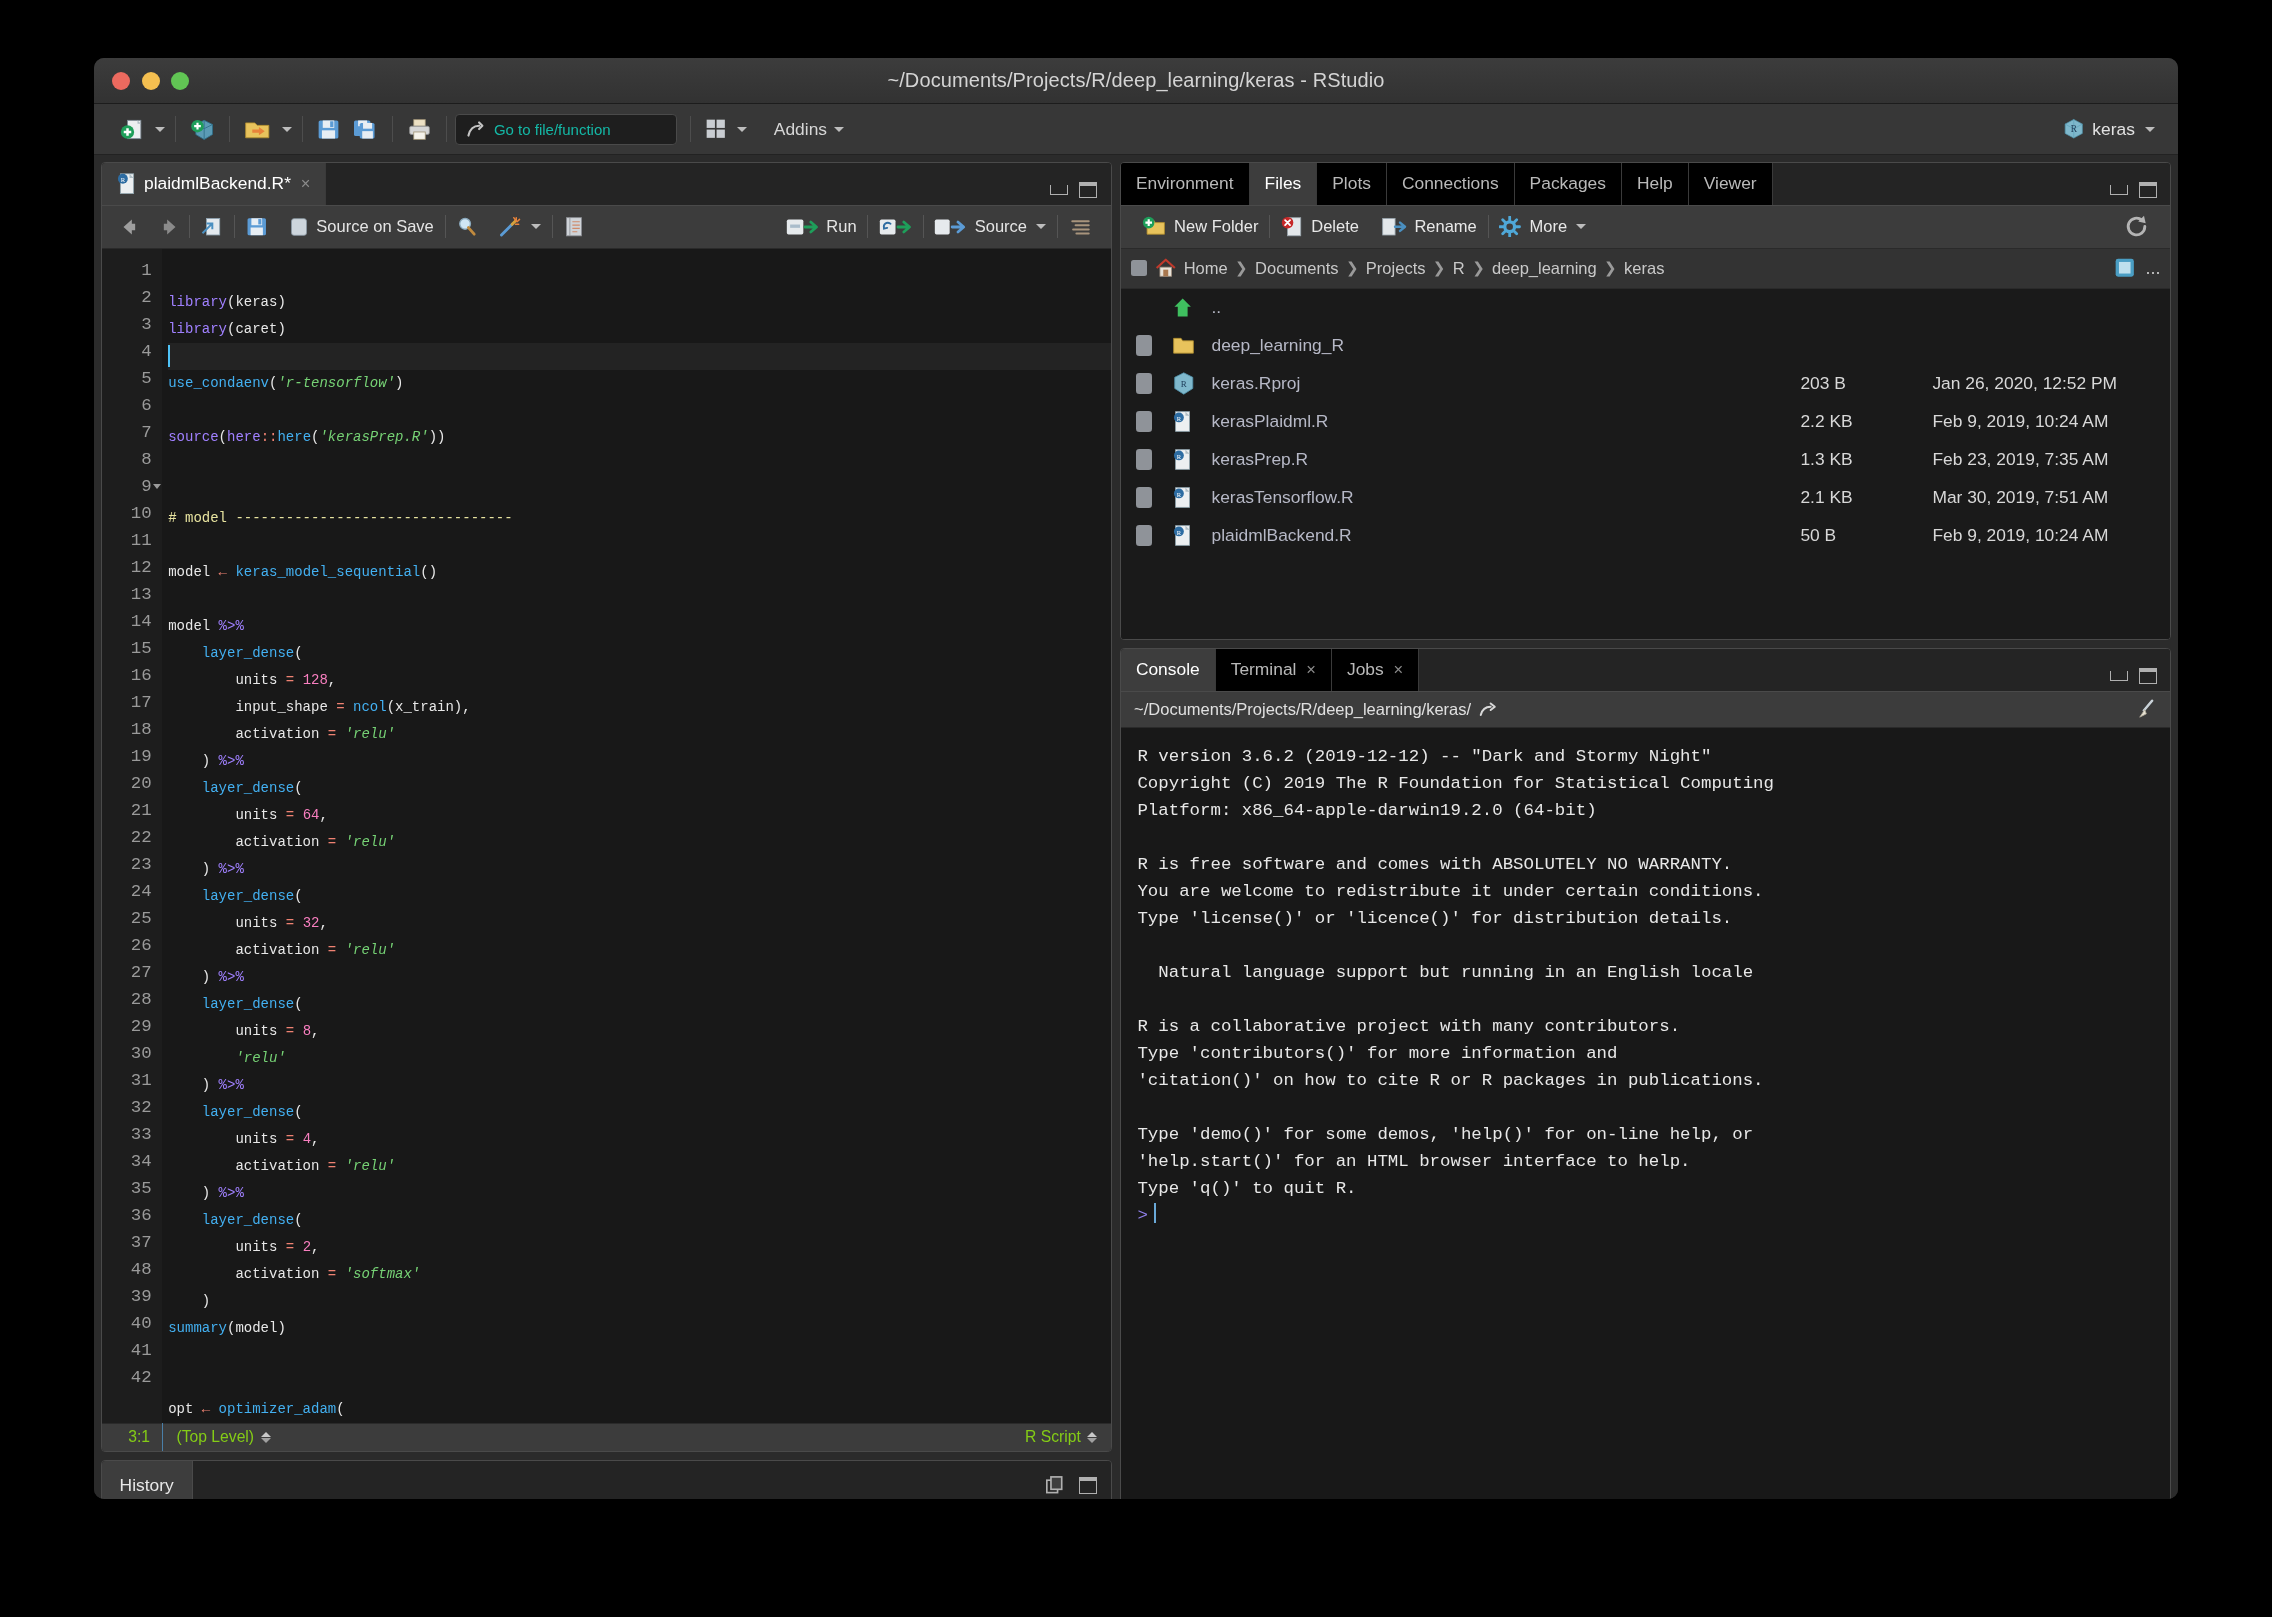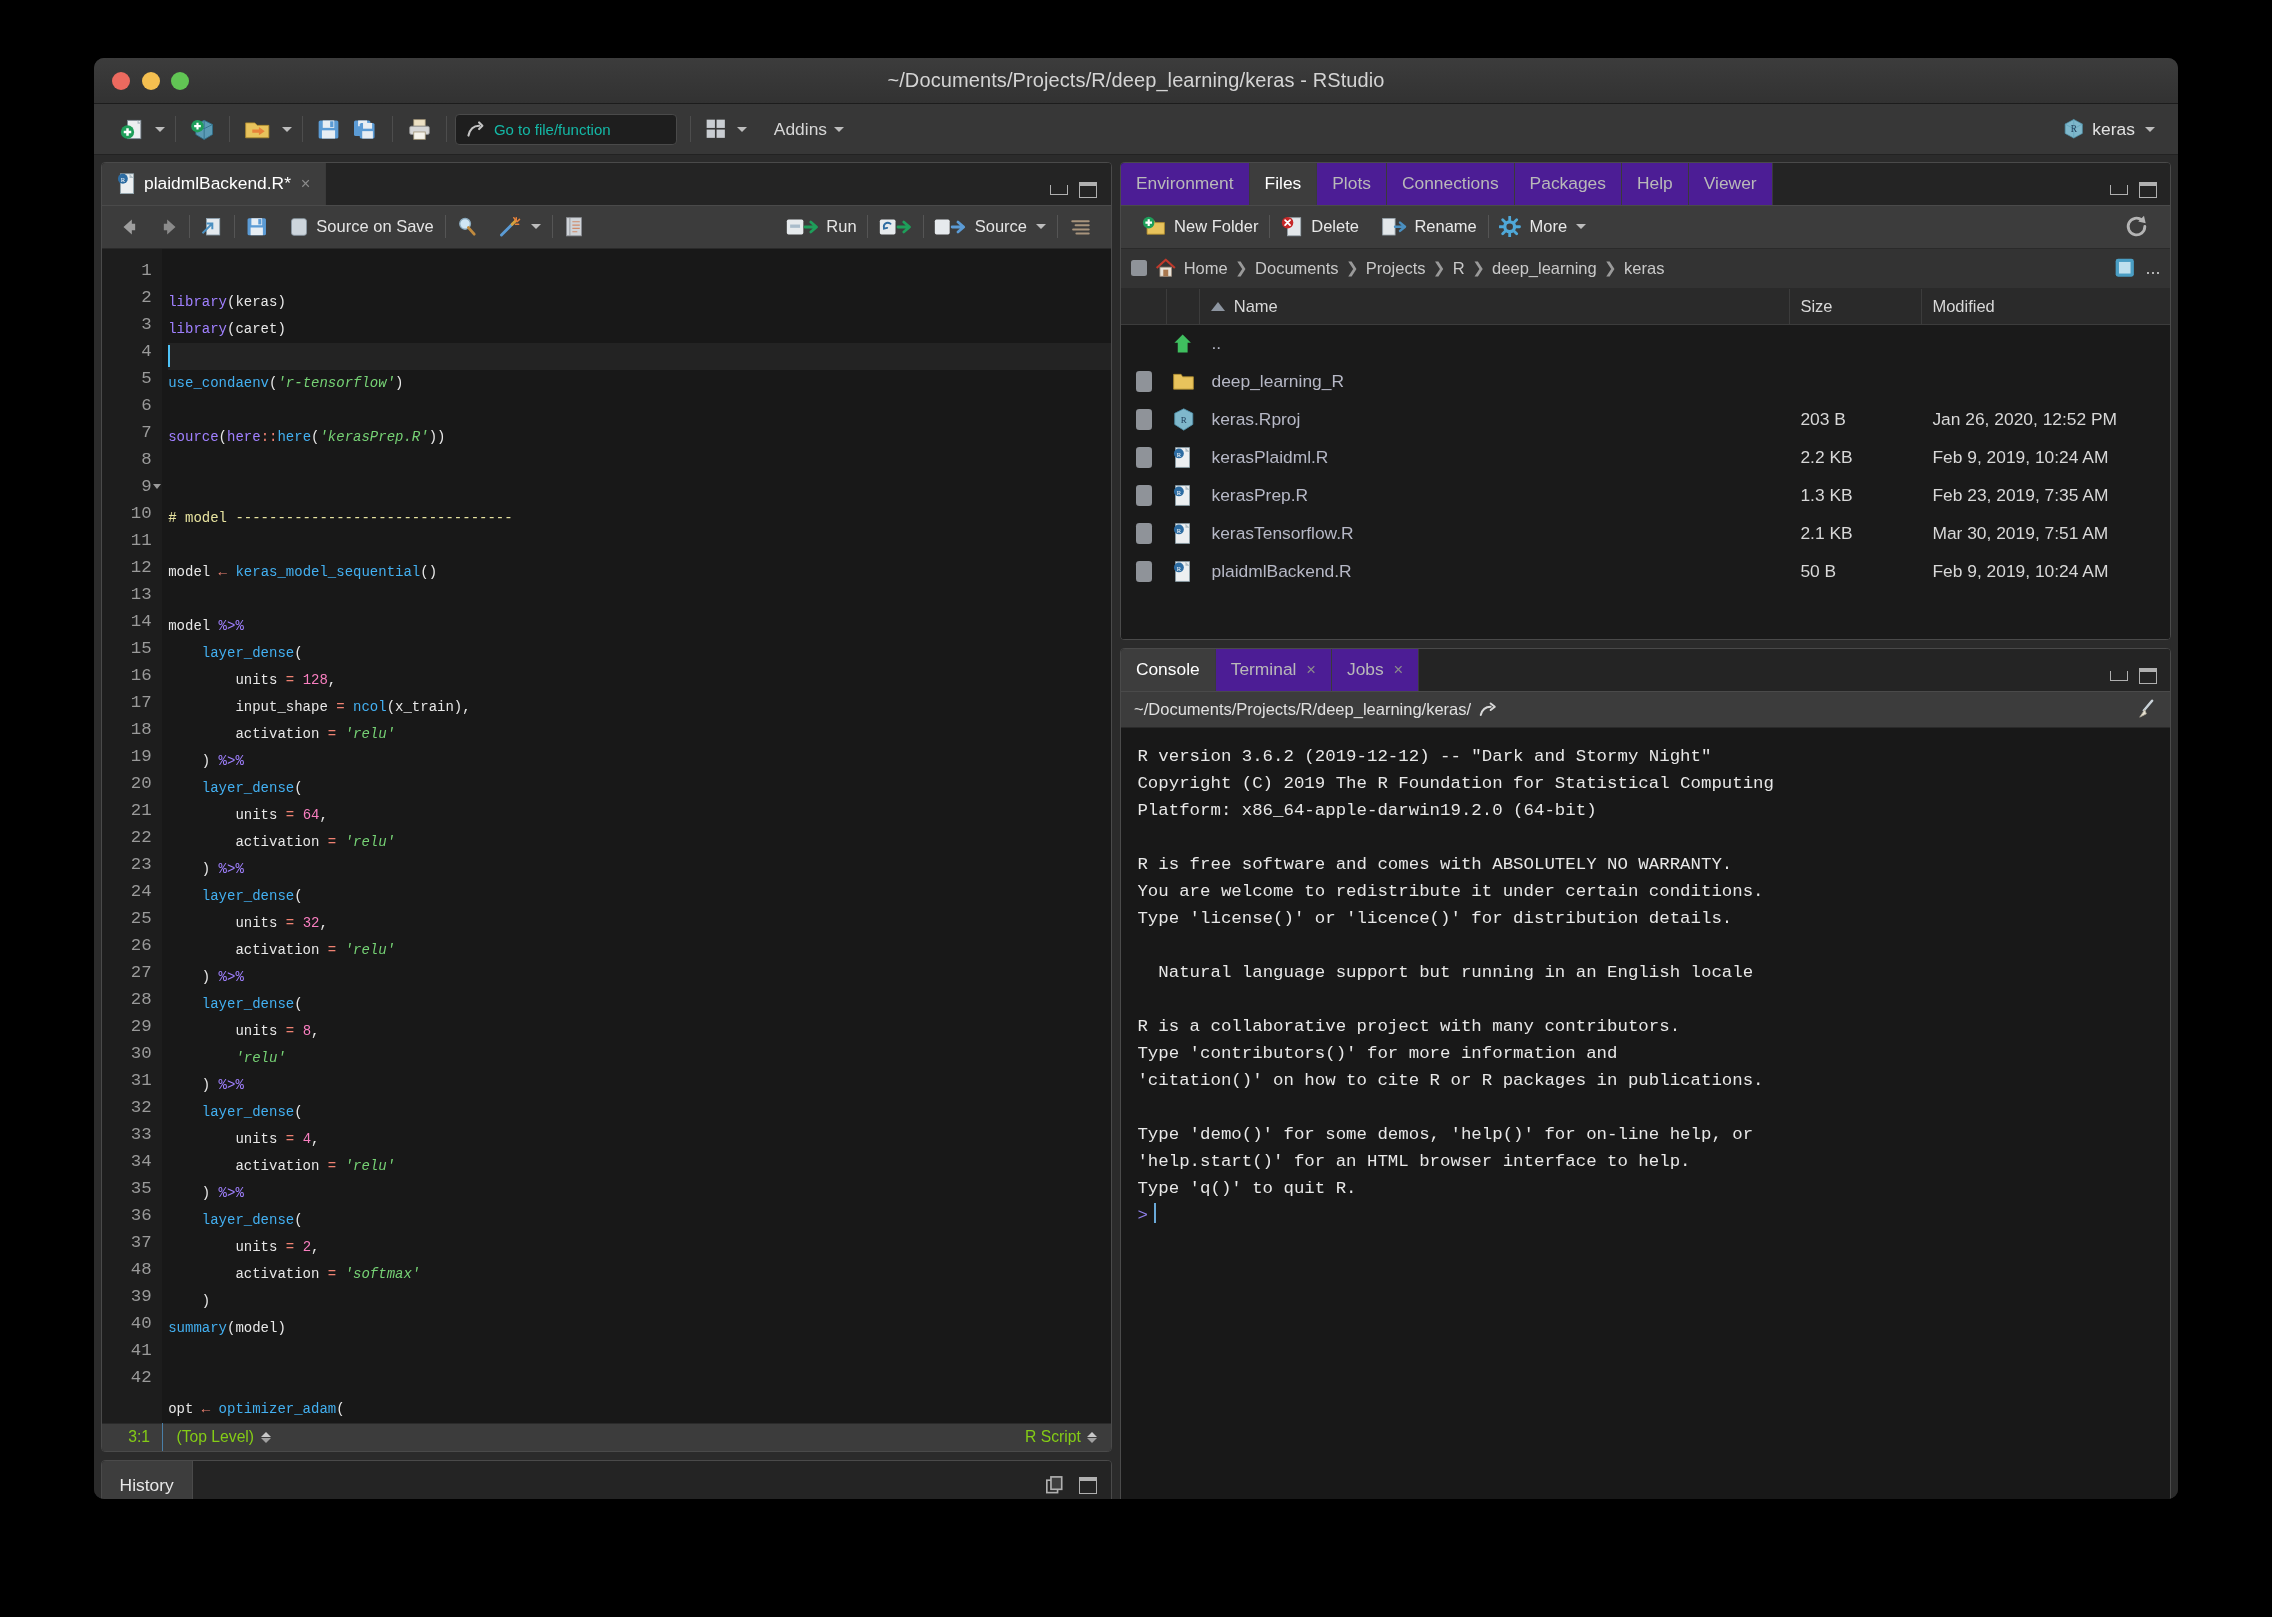--- a/index.html
+++ b/index.html
@@ -79,21 +79,21 @@
   
   .tabstrip {
     height: 43px; flex: 0 0 43px; background: #242424;
     display: flex; align-items: flex-end; position: relative;
     border-bottom: 0.8px solid #4a4a4a;
   }
   .tab {
     display: flex; align-items: center; gap: 7.4px;
     height: 100%; padding: 0 15px;
     font-size: 17.4px; color: #b9b9b9;
-    background: #4c1d95; border-right: 0.8px solid #3a3a3a;
+    background: #000000; border-right: 0.8px solid #3a3a3a;
     cursor: default;
   }
   .tab.active { background: #3d3d3d; color: #ffffff; }
   .tab .closex { color: #8c8c8c; font-size: 16.5px; margin-left: 2.5px; }
   .tabstrip-spacer { flex: 1; background: #242424; height: 100%; }
   .pane-ctrls { display: flex; align-items: center; gap: 11.6px; padding: 0 13.2px 6.6px 0; }
   .min-ico { width: 18px; height: 10px; border: 1.7px solid #b0b0b0; border-top: none; }
   .max-ico { width: 18px; height: 16.5px; border: 1.7px solid #b0b0b0; border-top-width: 4.1px; }
   
   .srcbar {
@@ -617,34 +617,20 @@
             <div class="more">
               <svg width="21.5" height="21.5" viewBox="0 0 26 26">
                 <rect x="2" y="2" width="22" height="22" rx="3" fill="#4a9ec4"></rect>
                 <rect x="6" y="6" width="14" height="14" fill="#bfe0ee"></rect>
               </svg>
               <span style="color:#c9c9c9;font-size:18px;">...</span>
             </div>
           </div>
 
         <div class="ftable">
-          <div class="fhead">
-            <div class="c-chk"></div>
-            <div class="c-ico"></div>
-            <div class="c-name">
-              <div class="sortarrow"></div>
-              <span>Name</span>
-            </div>
-            <div class="c-size">
-              <span>Size</span>
-            </div>
-            <div class="c-mod">
-              <span>Modified</span>
-            </div>
-          </div>
           <div id="frows">
               <div class="frow">
                 <div class="c-chk"></div>
                 <div class="c-ico">
                   <svg width="23" height="23" viewBox="0 0 28 28">
                     <path d="M7 25V13h-4L13 3l10 10h-4v12z" fill="#3fbf5f" transform="rotate(0 14 14)"></path>
                   </svg>
                 </div>
                 <div class="c-name">..</div>
                 <div class="c-size"></div>

